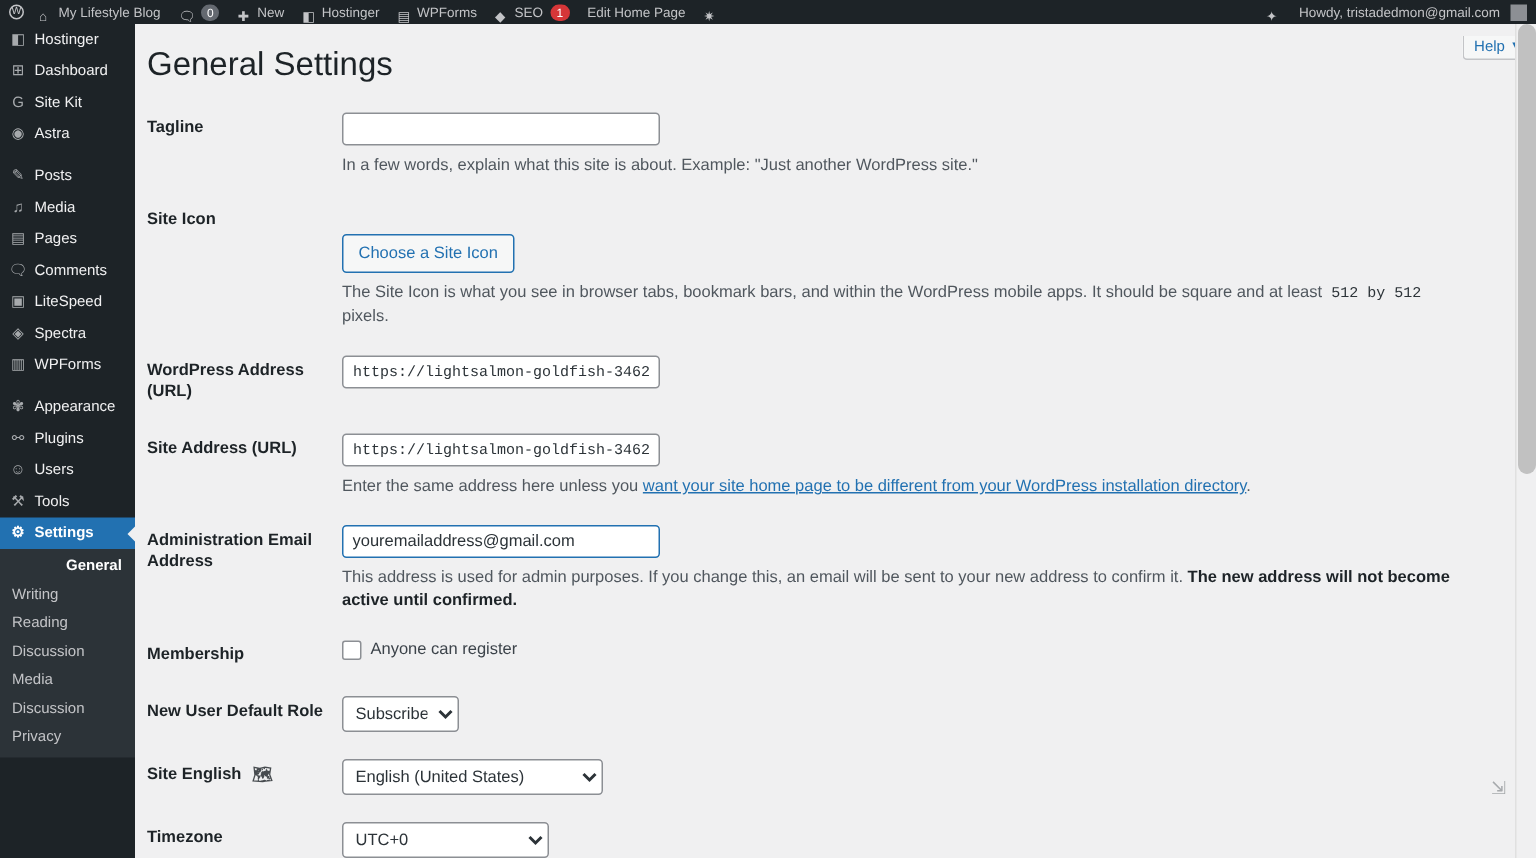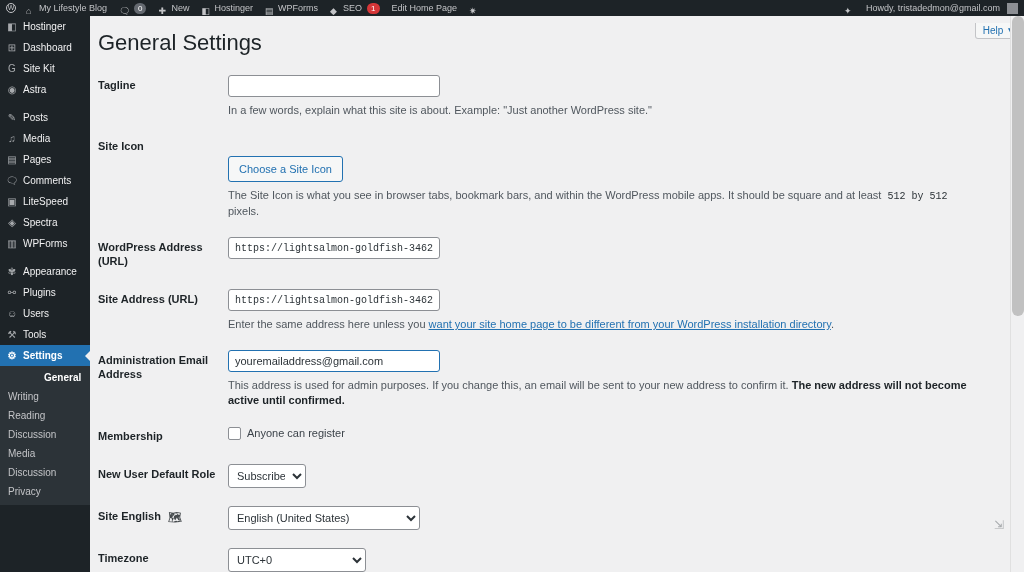--- a/index.html
+++ b/index.html
@@ -484,21 +484,21 @@
           </select>
         </td>
       </tr>
 
       <tr>
         <th>
           <span>Site English</span>
           <span class="lang-flag">🗺</span>
         </th>
         <td>
-          <select style="width:192px">
+          <select style="width:174px">
             <option>English (United States)</option>
           </select>
         </td>
       </tr>
 
       <tr>
         <th>Timezone</th>
         <td>
           <select style="width:138px">
             <option>UTC+0</option>

